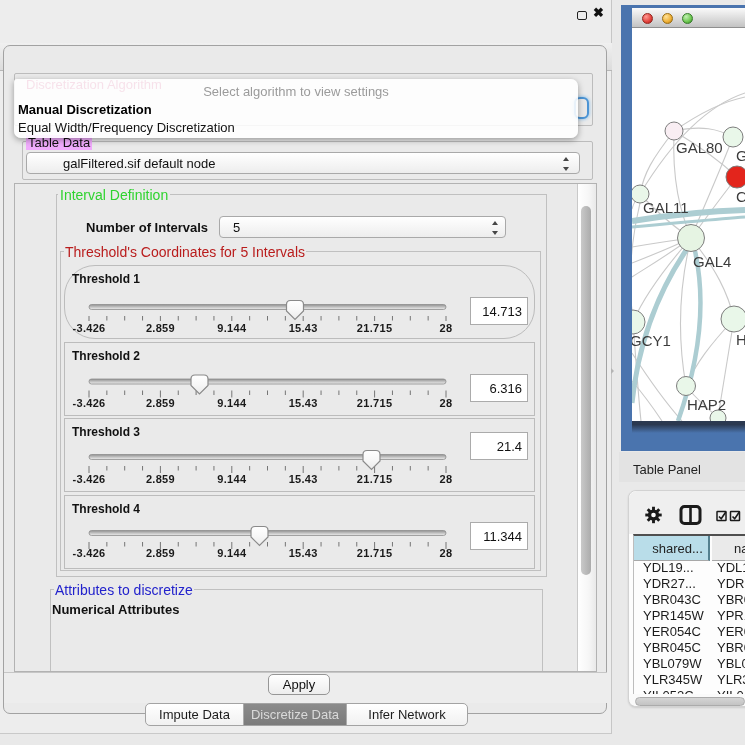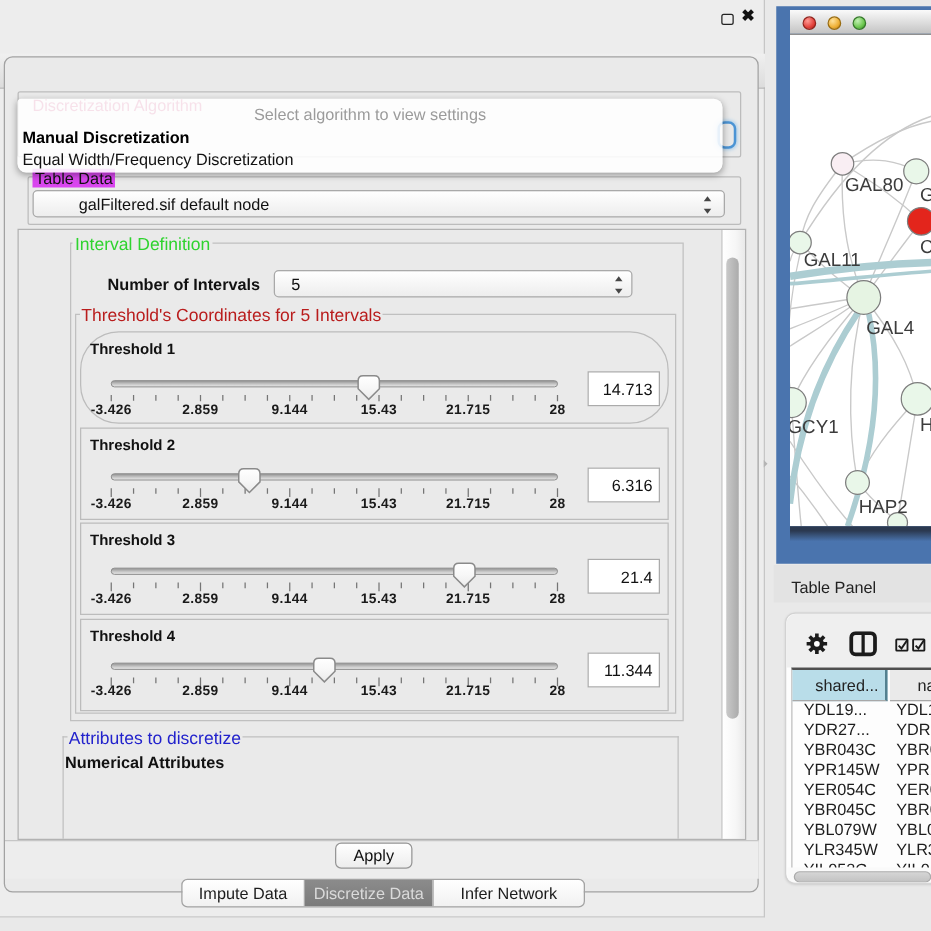--- a/index.html
+++ b/index.html
@@ -26,21 +26,21 @@
 #bottabs .sel{color:#dadada;}
 
 .group { border:1px solid #bcbcbc; border-radius:2px; }
 
 #galg { left:14px; top:73px; width:579px; height:53px; }
 #galgtitle { left:26px; top:77px; font-size:13px; color:#be185d; }
 
 #algring { left:574px; top:97px; width:15px; height:22px; border:2.5px solid #4c94d4; border-radius:6px; box-shadow:0 0 3px 1px #a8cdea; background:#e8e8e8; }
 
 #gtd { left:22px; top:141px; width:571px; height:39px; }
-#tdtitle { left:26px; top:135px; font-size:13px; color:#111; background:#d946ef; padding:0 2px; }
+#tdtitle { left:26px; top:135px; font-size:13px; color:#111; background:#f0abfc; padding:0 2px; }
 .combo { border:1px solid #a9a9a9; border-radius:4px; background:linear-gradient(#ffffff,#ededed); }
 #tdcombo { left:26px; top:152px; width:554px; height:22px; }
 #tdcombo .txt { position:absolute; left:12px; top:3px;margin-left:24px; }
 .updown { position:absolute; width:9px; height:16px; }
 .updown:before { content:""; position:absolute; left:1px; top:1px; border-left:3.5px solid transparent; border-right:3.5px solid transparent; border-bottom:4.5px solid #464646; }
 .updown:after { content:""; position:absolute; left:1px; bottom:1px; border-left:3.5px solid transparent; border-right:3.5px solid transparent; border-top:4.5px solid #464646; }
 
 #popup { left:14px; top:79px; width:564px; height:59px; background:rgba(255,255,255,0.87); border-radius:3px 7px 7px 7px; box-shadow:0 2px 6px rgba(0,0,0,0.35); z-index:50; }
 #popup .r1 { position:absolute; left:0; top:5px; width:100%; text-align:center; color:#9b9b9b; }
 #popup .r2 { position:absolute; left:4px; top:23px; font-weight:bold; color:#000; }
@@ -280,21 +280,21 @@
         <path d="M 298 42 L 298 35.5 Q 298 31.5 302 31.5 L 311 31.5 Q 315 31.5 315 35.5 L 315 42 L 306.5 50.5 Z" fill="url(#thg2)" stroke="#8a8a8a" stroke-width="1.2"></path>
       </svg>
     <div class="ticklabels" style="top:54px">
         <span style="left:24px">-3.426</span>
         <span style="left:95.4px">2.859</span>
         <span style="left:166.8px">9.144</span>
         <span style="left:238.2px">15.43</span>
         <span style="left:309.6px">21.715</span>
         <span style="left:381px">28</span>
       </div>
-    <div class="vbox" style="top:28px">
+    <div class="vbox" style="top:13px">
         <span>21.4</span>
       </div>
   </div>
   <div class="tbox" style="top:495px;">
     <div class="tl">Threshold 4</div>
     <svg class="sl" width="471" height="55" viewBox="0 0 471 55">
         <defs>
           <linearGradient id="trg3" x1="0" y1="0" x2="0" y2="1">
             <stop offset="0" stop-color="#8f8f8f"></stop>
             <stop offset="0.55" stop-color="#c6c6c6"></stop>

